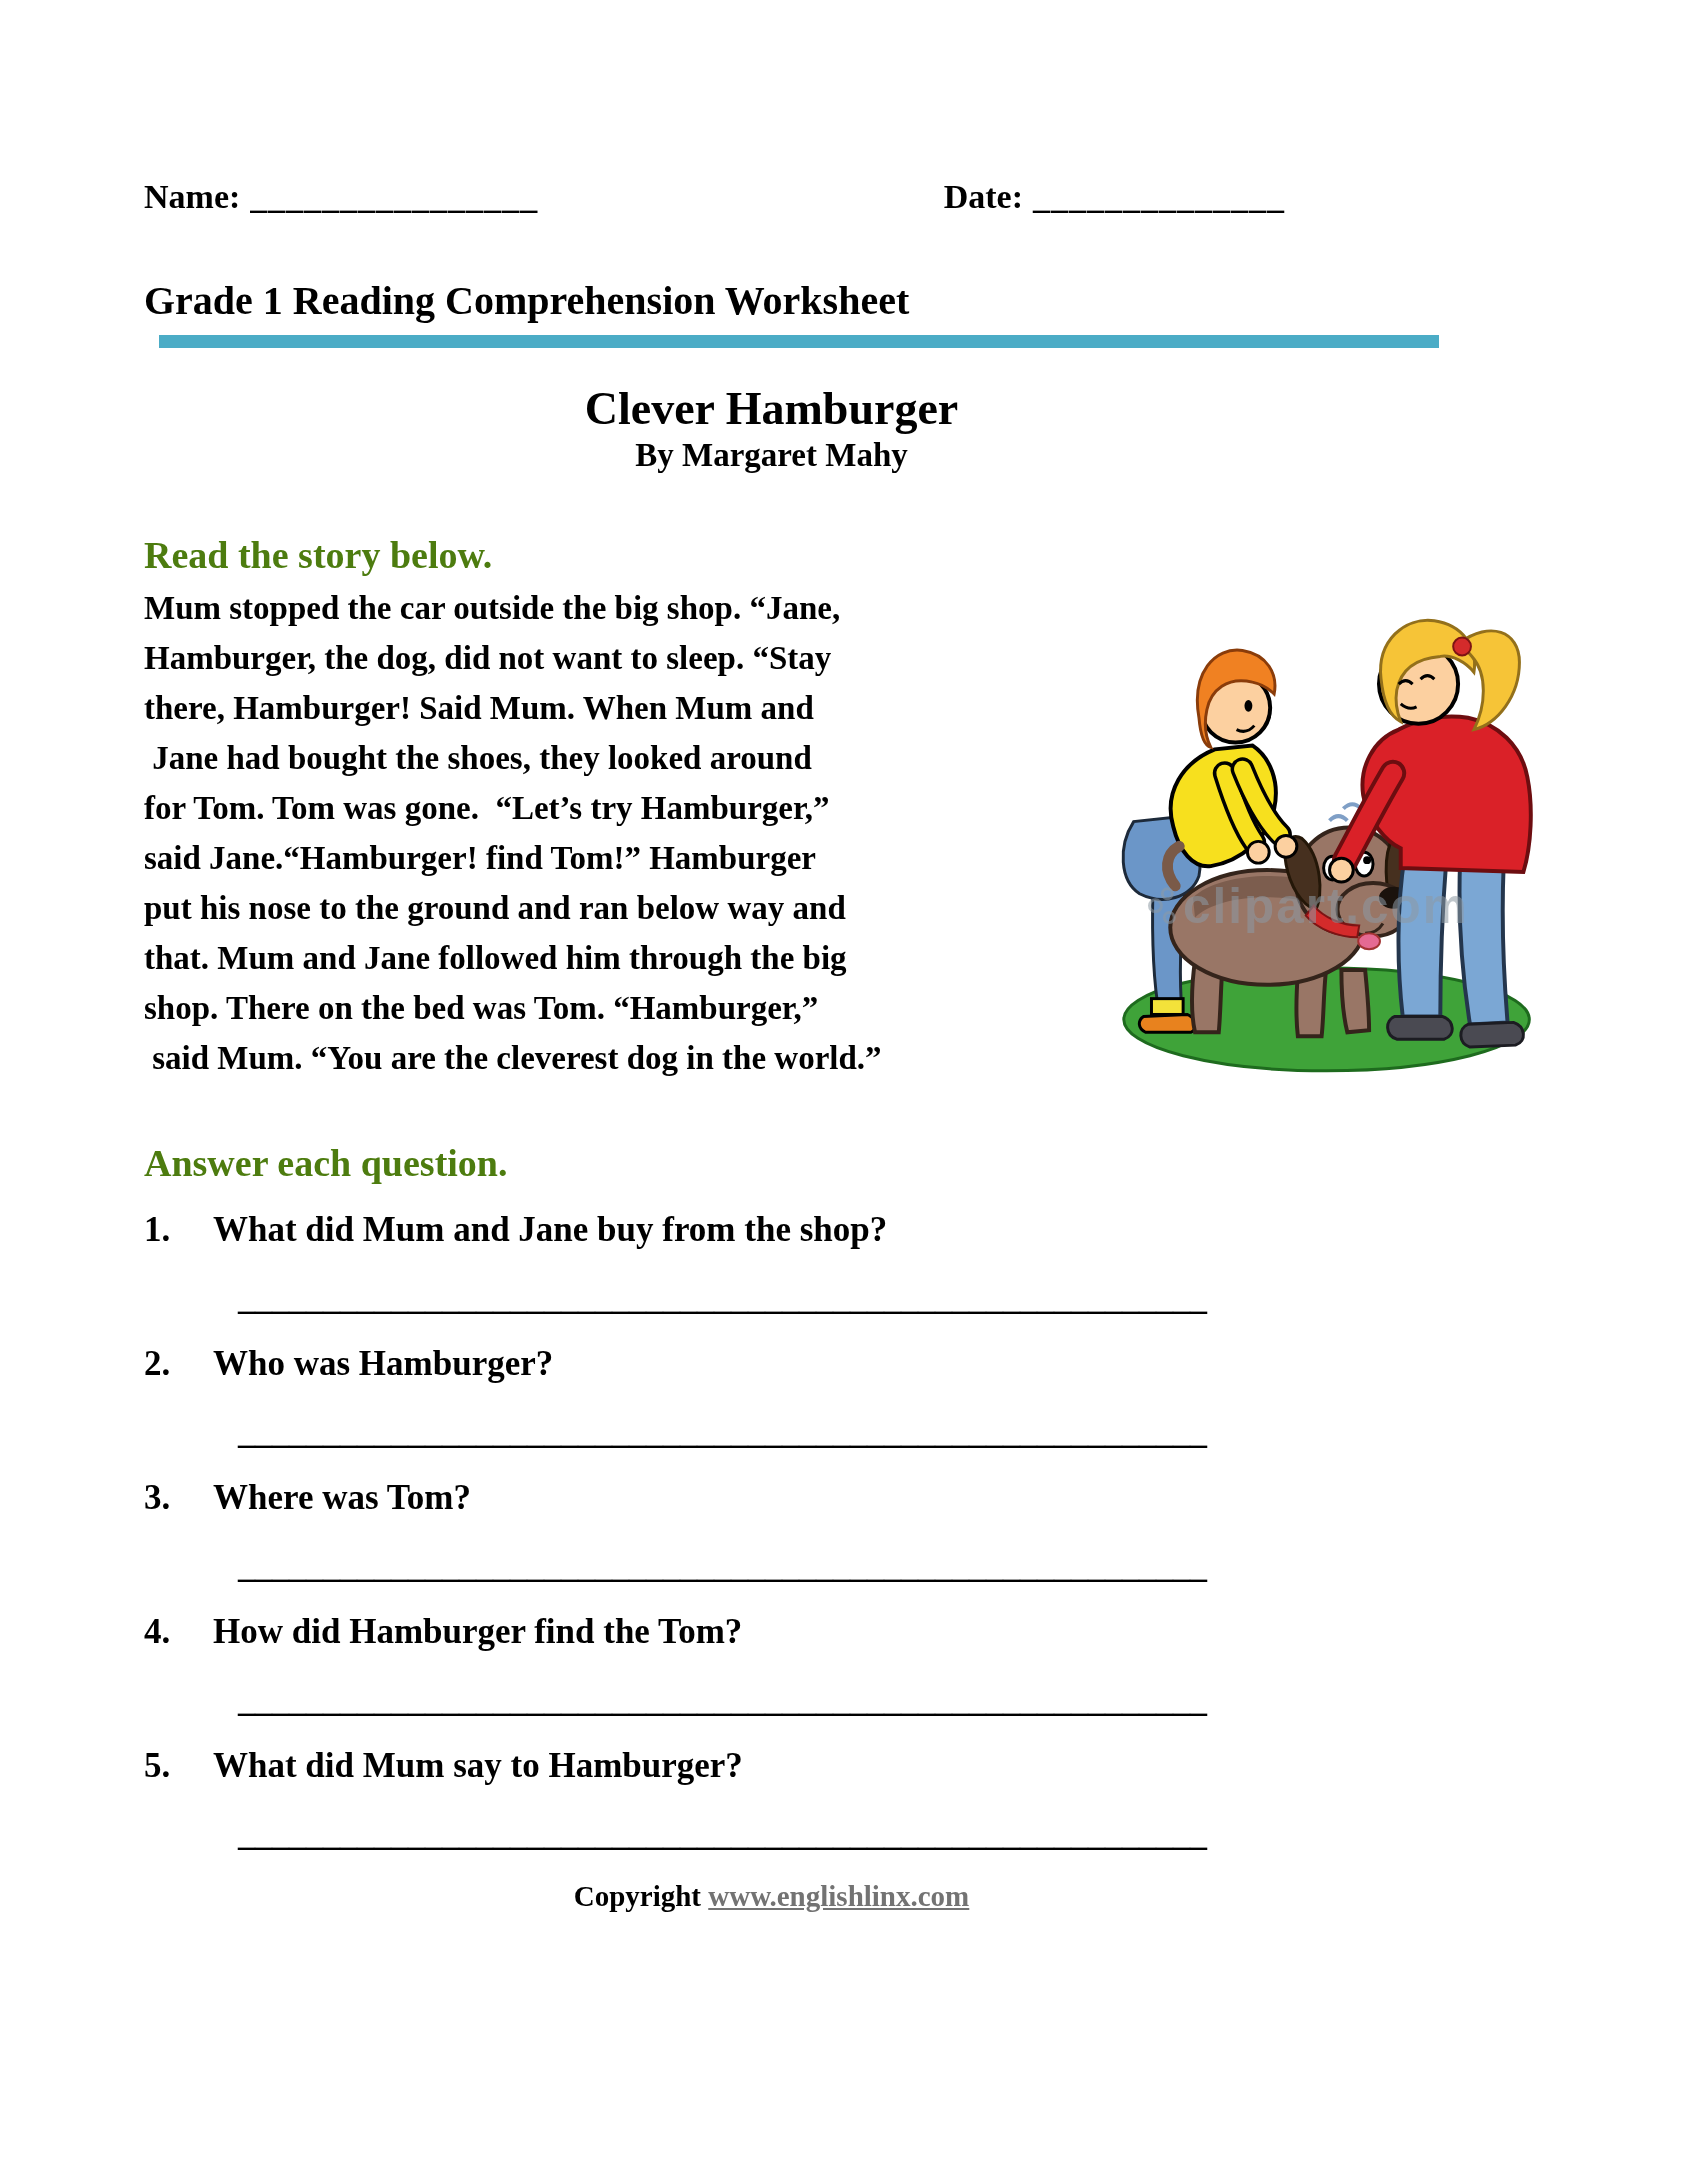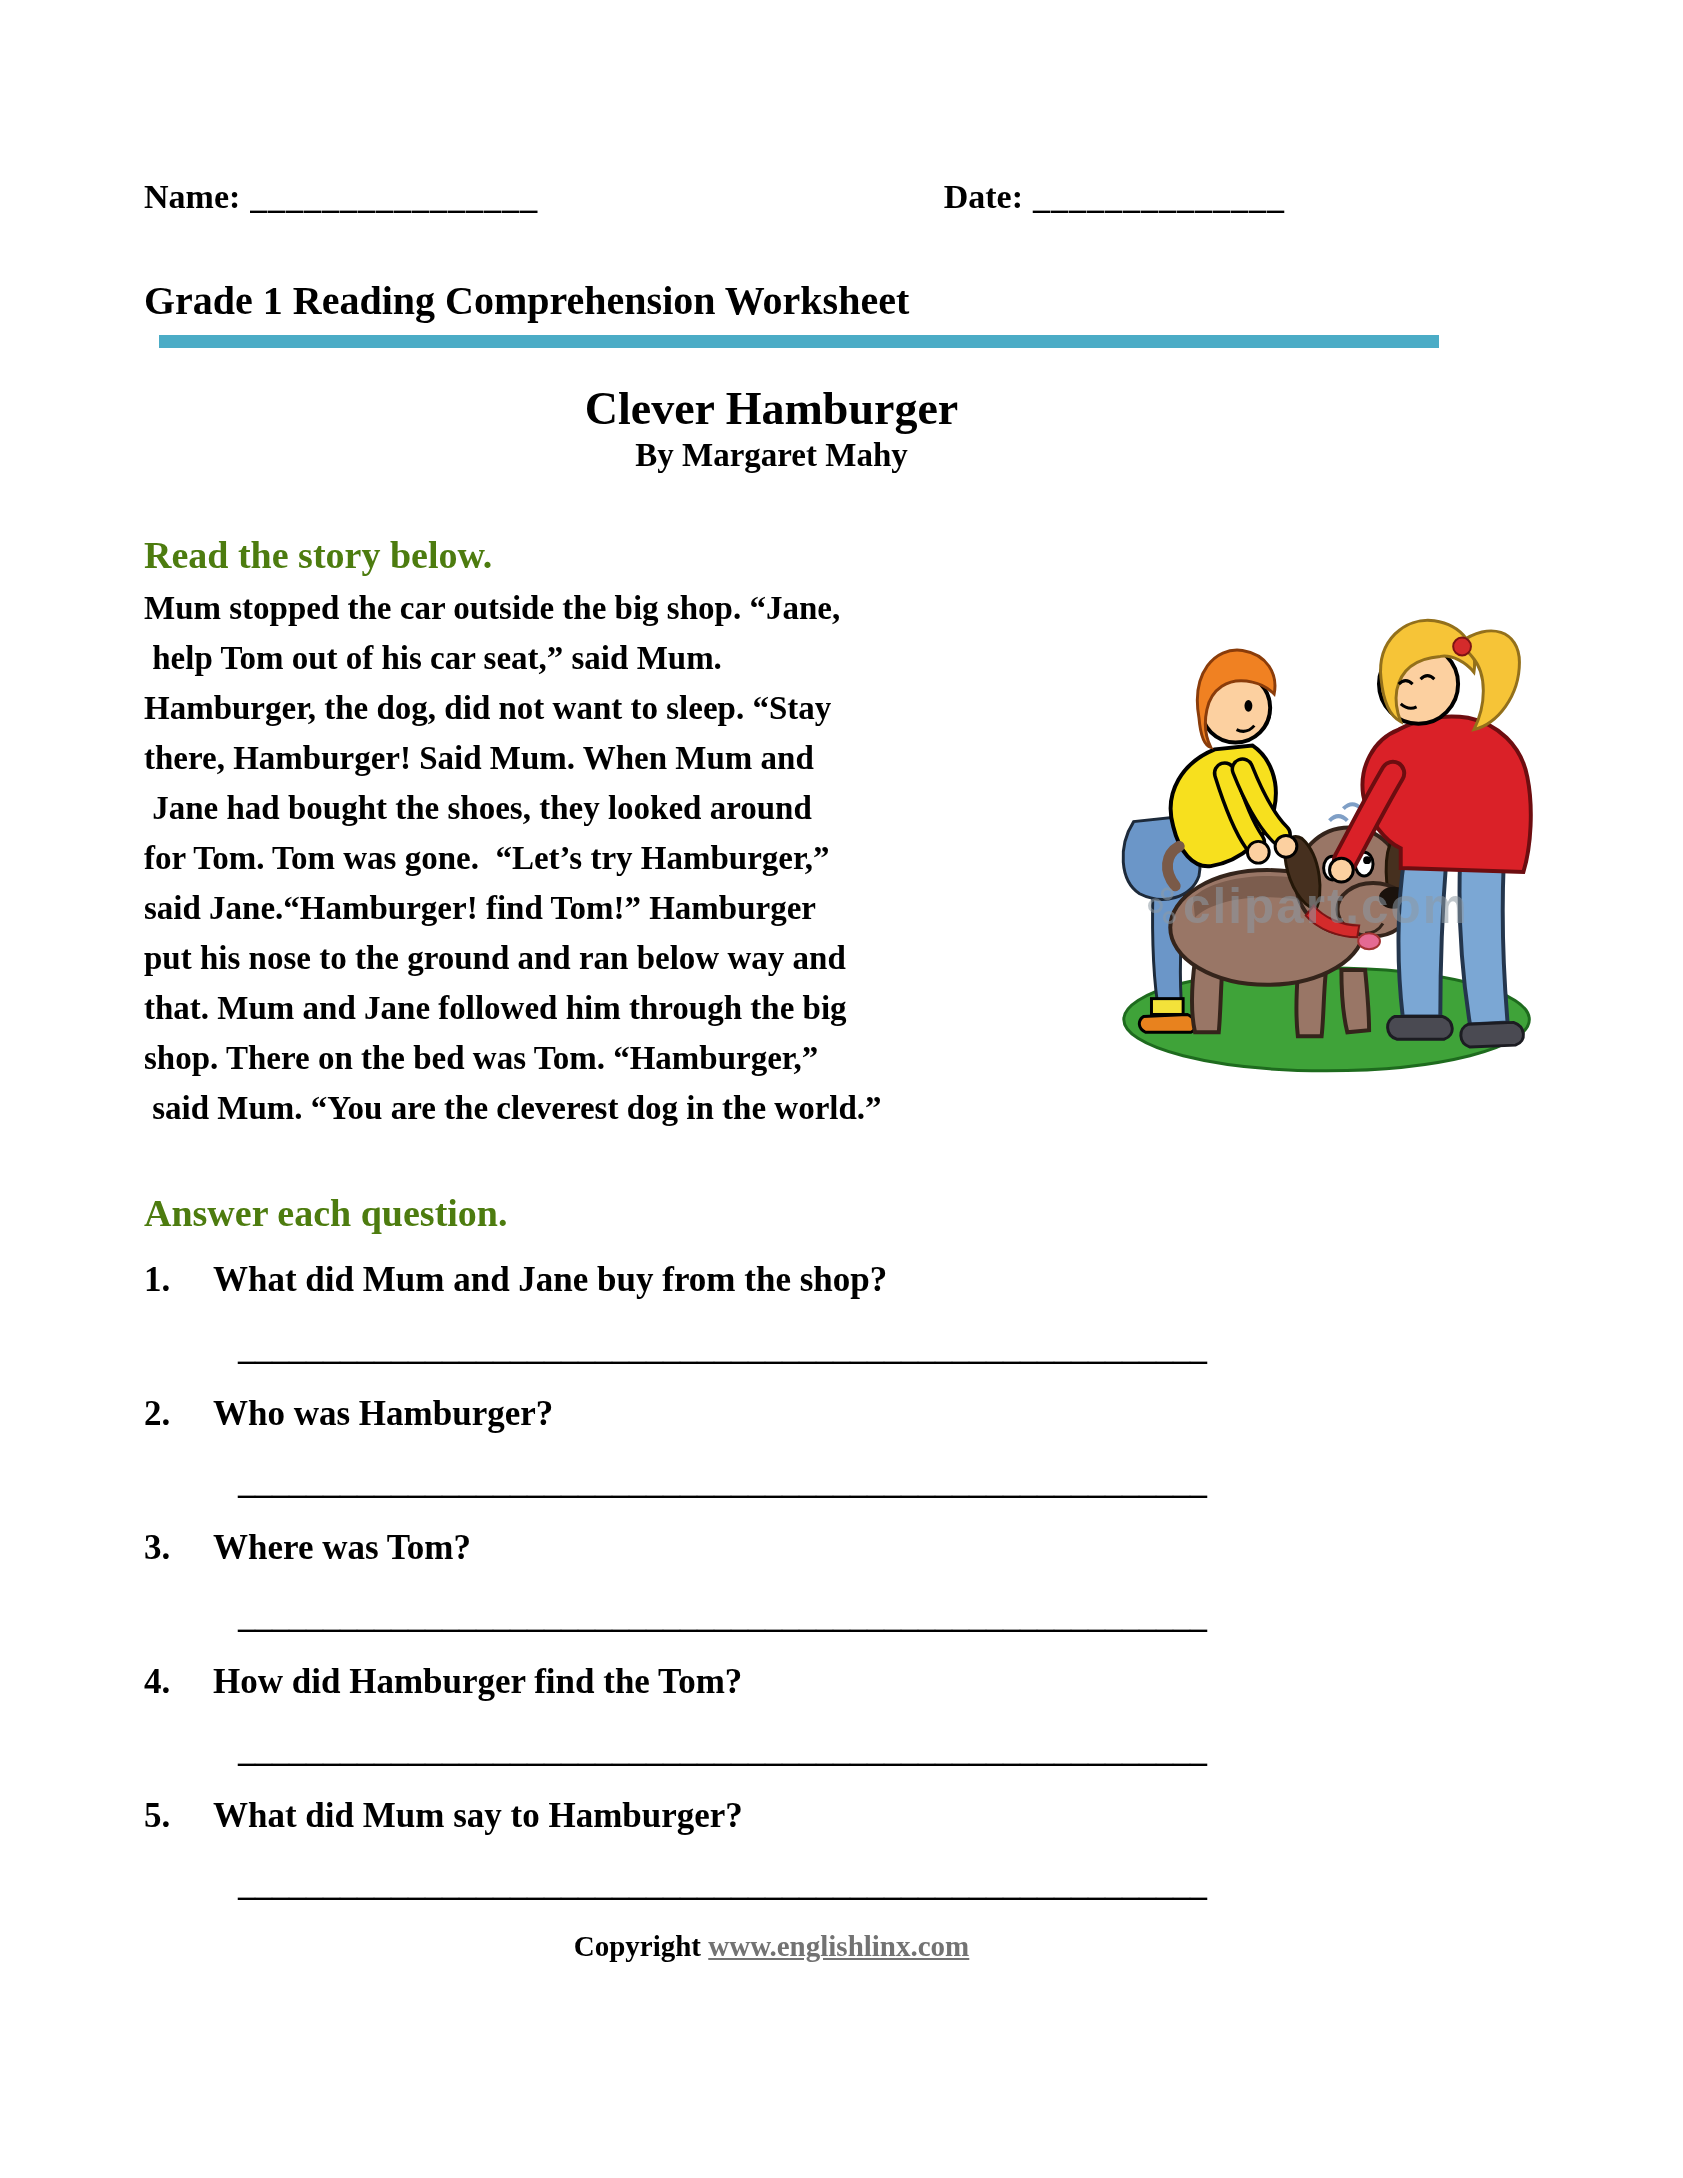--- a/index.html
+++ b/index.html
@@ -60,21 +60,20 @@
   <div class="grade-heading">Grade 1 Reading Comprehension Worksheet</div>
   <div class="teal-rule"></div>
 
   <div class="title">Clever Hamburger</div>
   <div class="byline">By Margaret Mahy</div>
 
   <div class="section-heading read-heading">Read the story below.</div>
 
   <div class="story">
     <div class="story-line">Mum stopped the car outside the big shop. “Jane,</div>
-    <div class="story-line"> help Tom out of his car seat,” said Mum.</div>
     <div class="story-line">Hamburger, the dog, did not want to sleep. “Stay</div>
     <div class="story-line">there, Hamburger! Said Mum. When Mum and</div>
     <div class="story-line"> Jane had bought the shoes, they looked around</div>
     <div class="story-line">for Tom. Tom was gone.  “Let’s try Hamburger,”</div>
     <div class="story-line">said Jane.“Hamburger! find Tom!” Hamburger</div>
     <div class="story-line">put his nose to the ground and ran below way and</div>
     <div class="story-line">that. Mum and Jane followed him through the big</div>
     <div class="story-line">shop. There on the bed was Tom. “Hamburger,”</div>
     <div class="story-line"> said Mum. “You are the cleverest dog in the world.”</div>
   </div>

